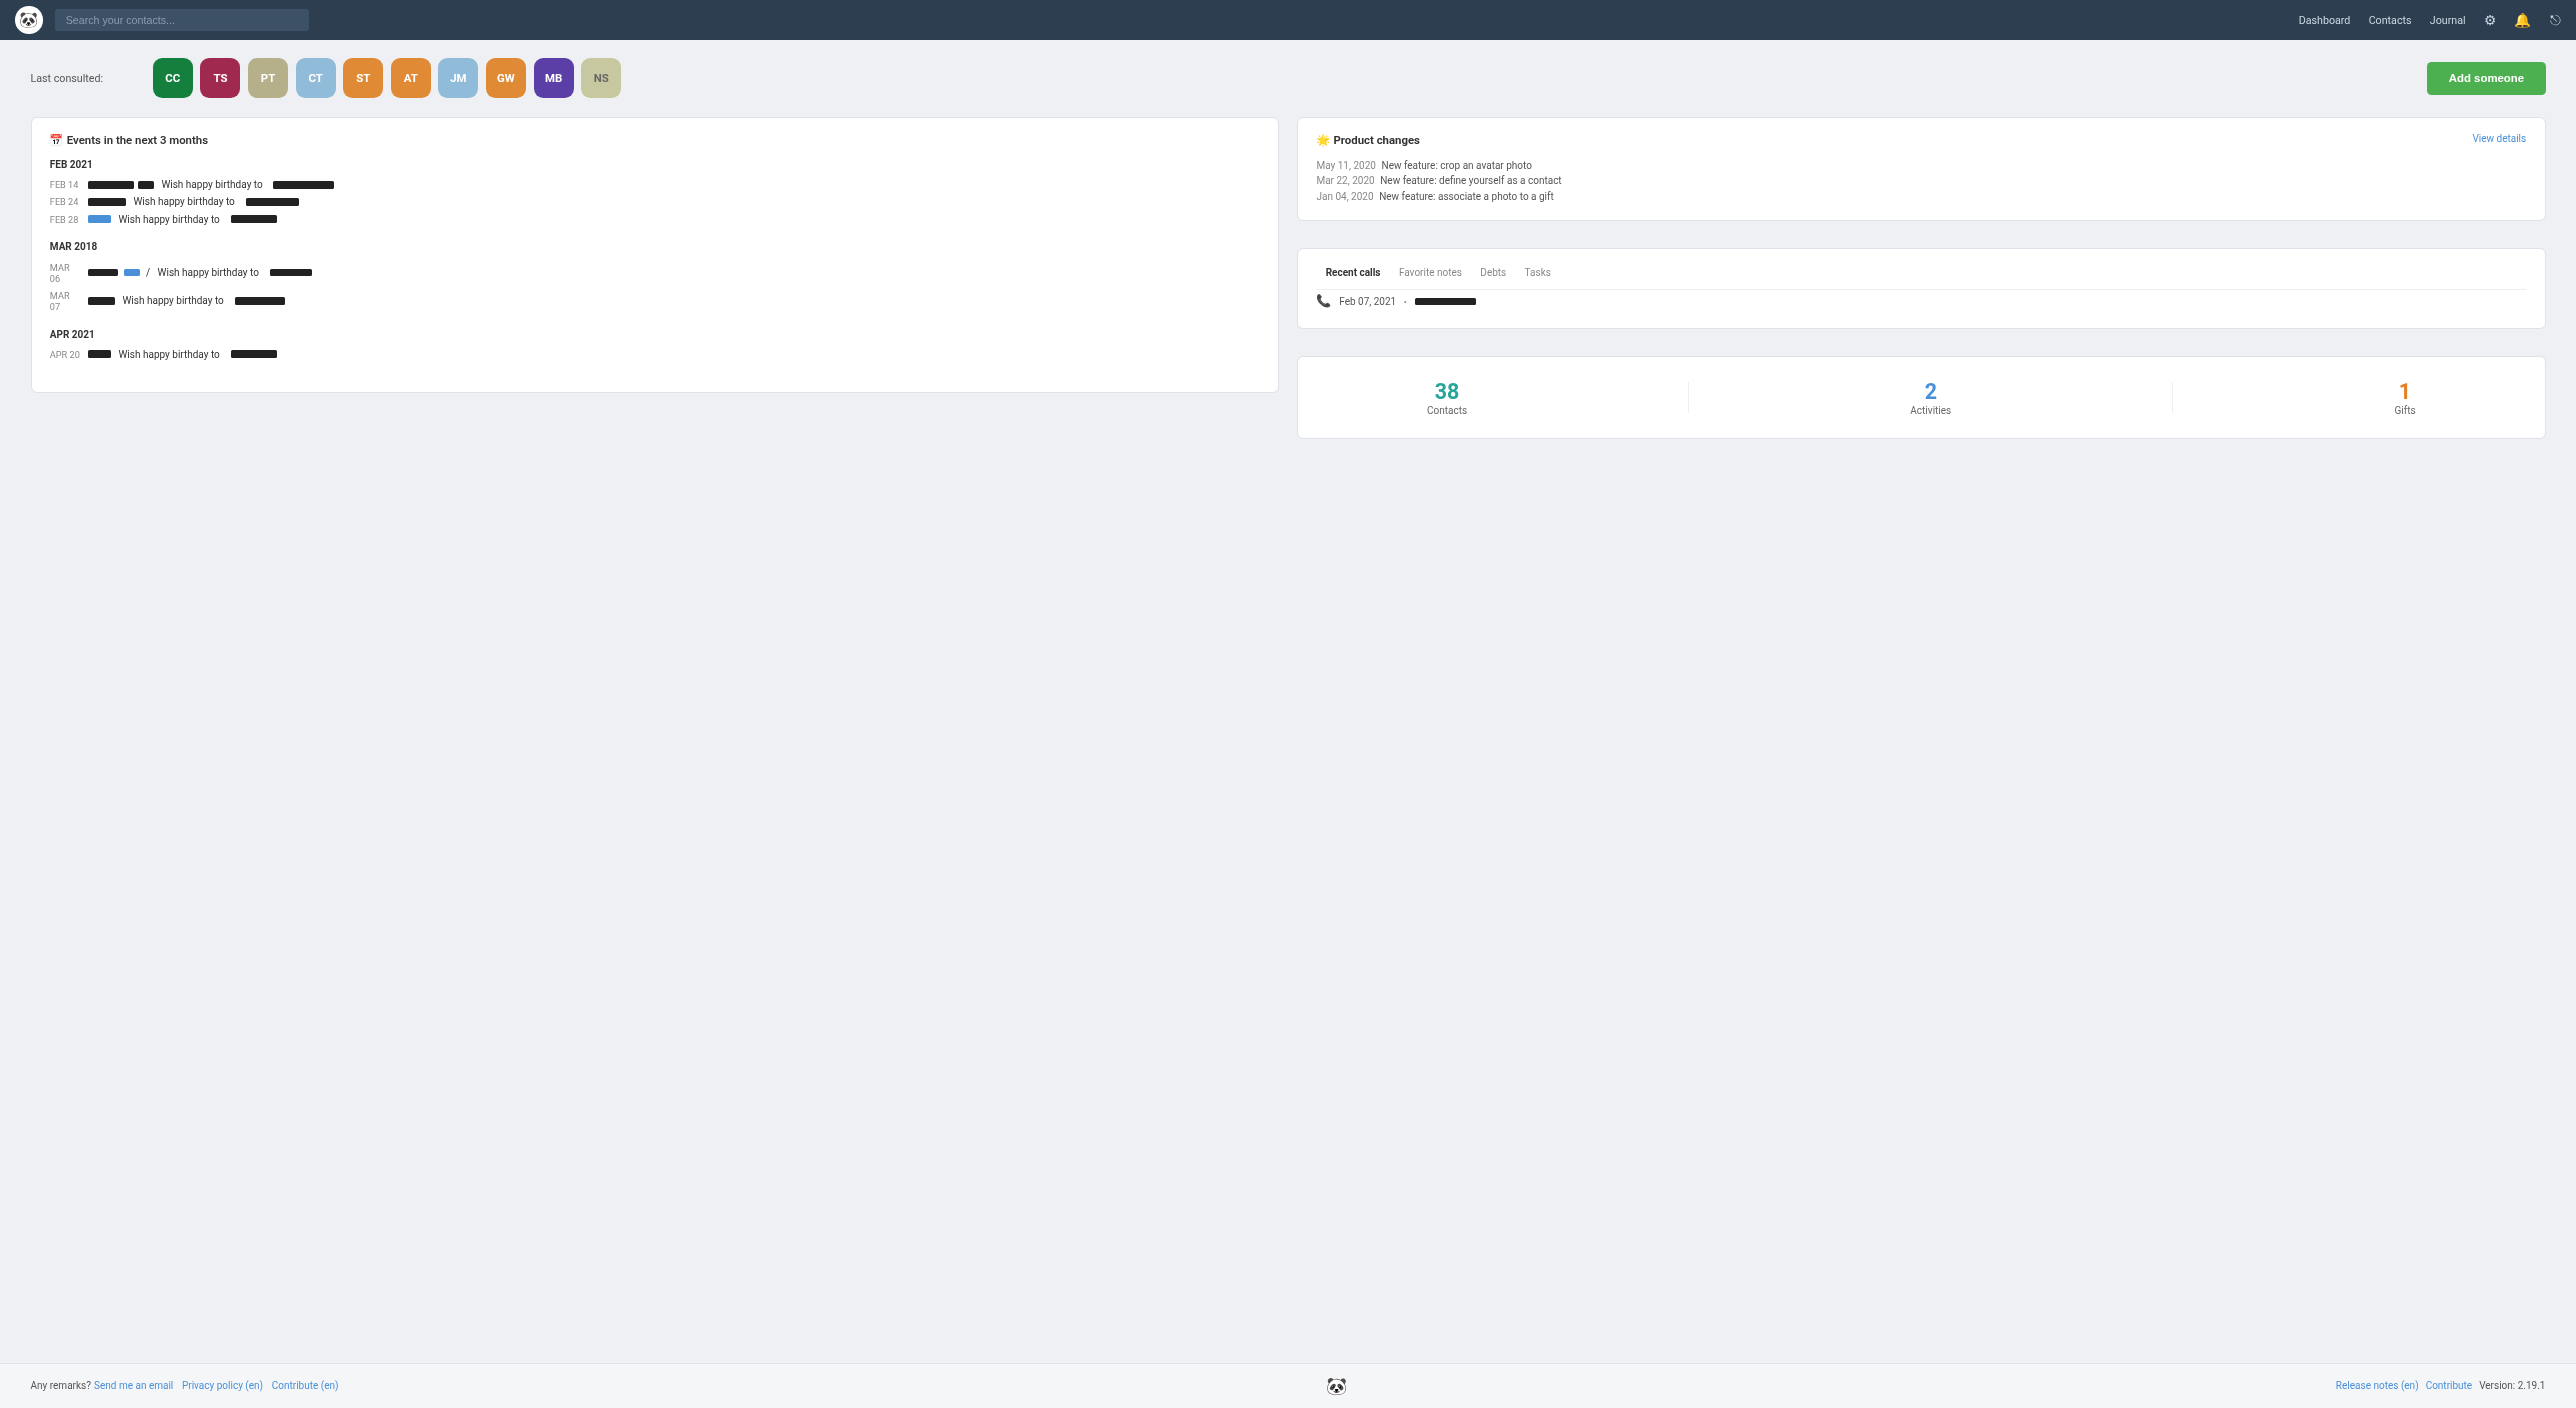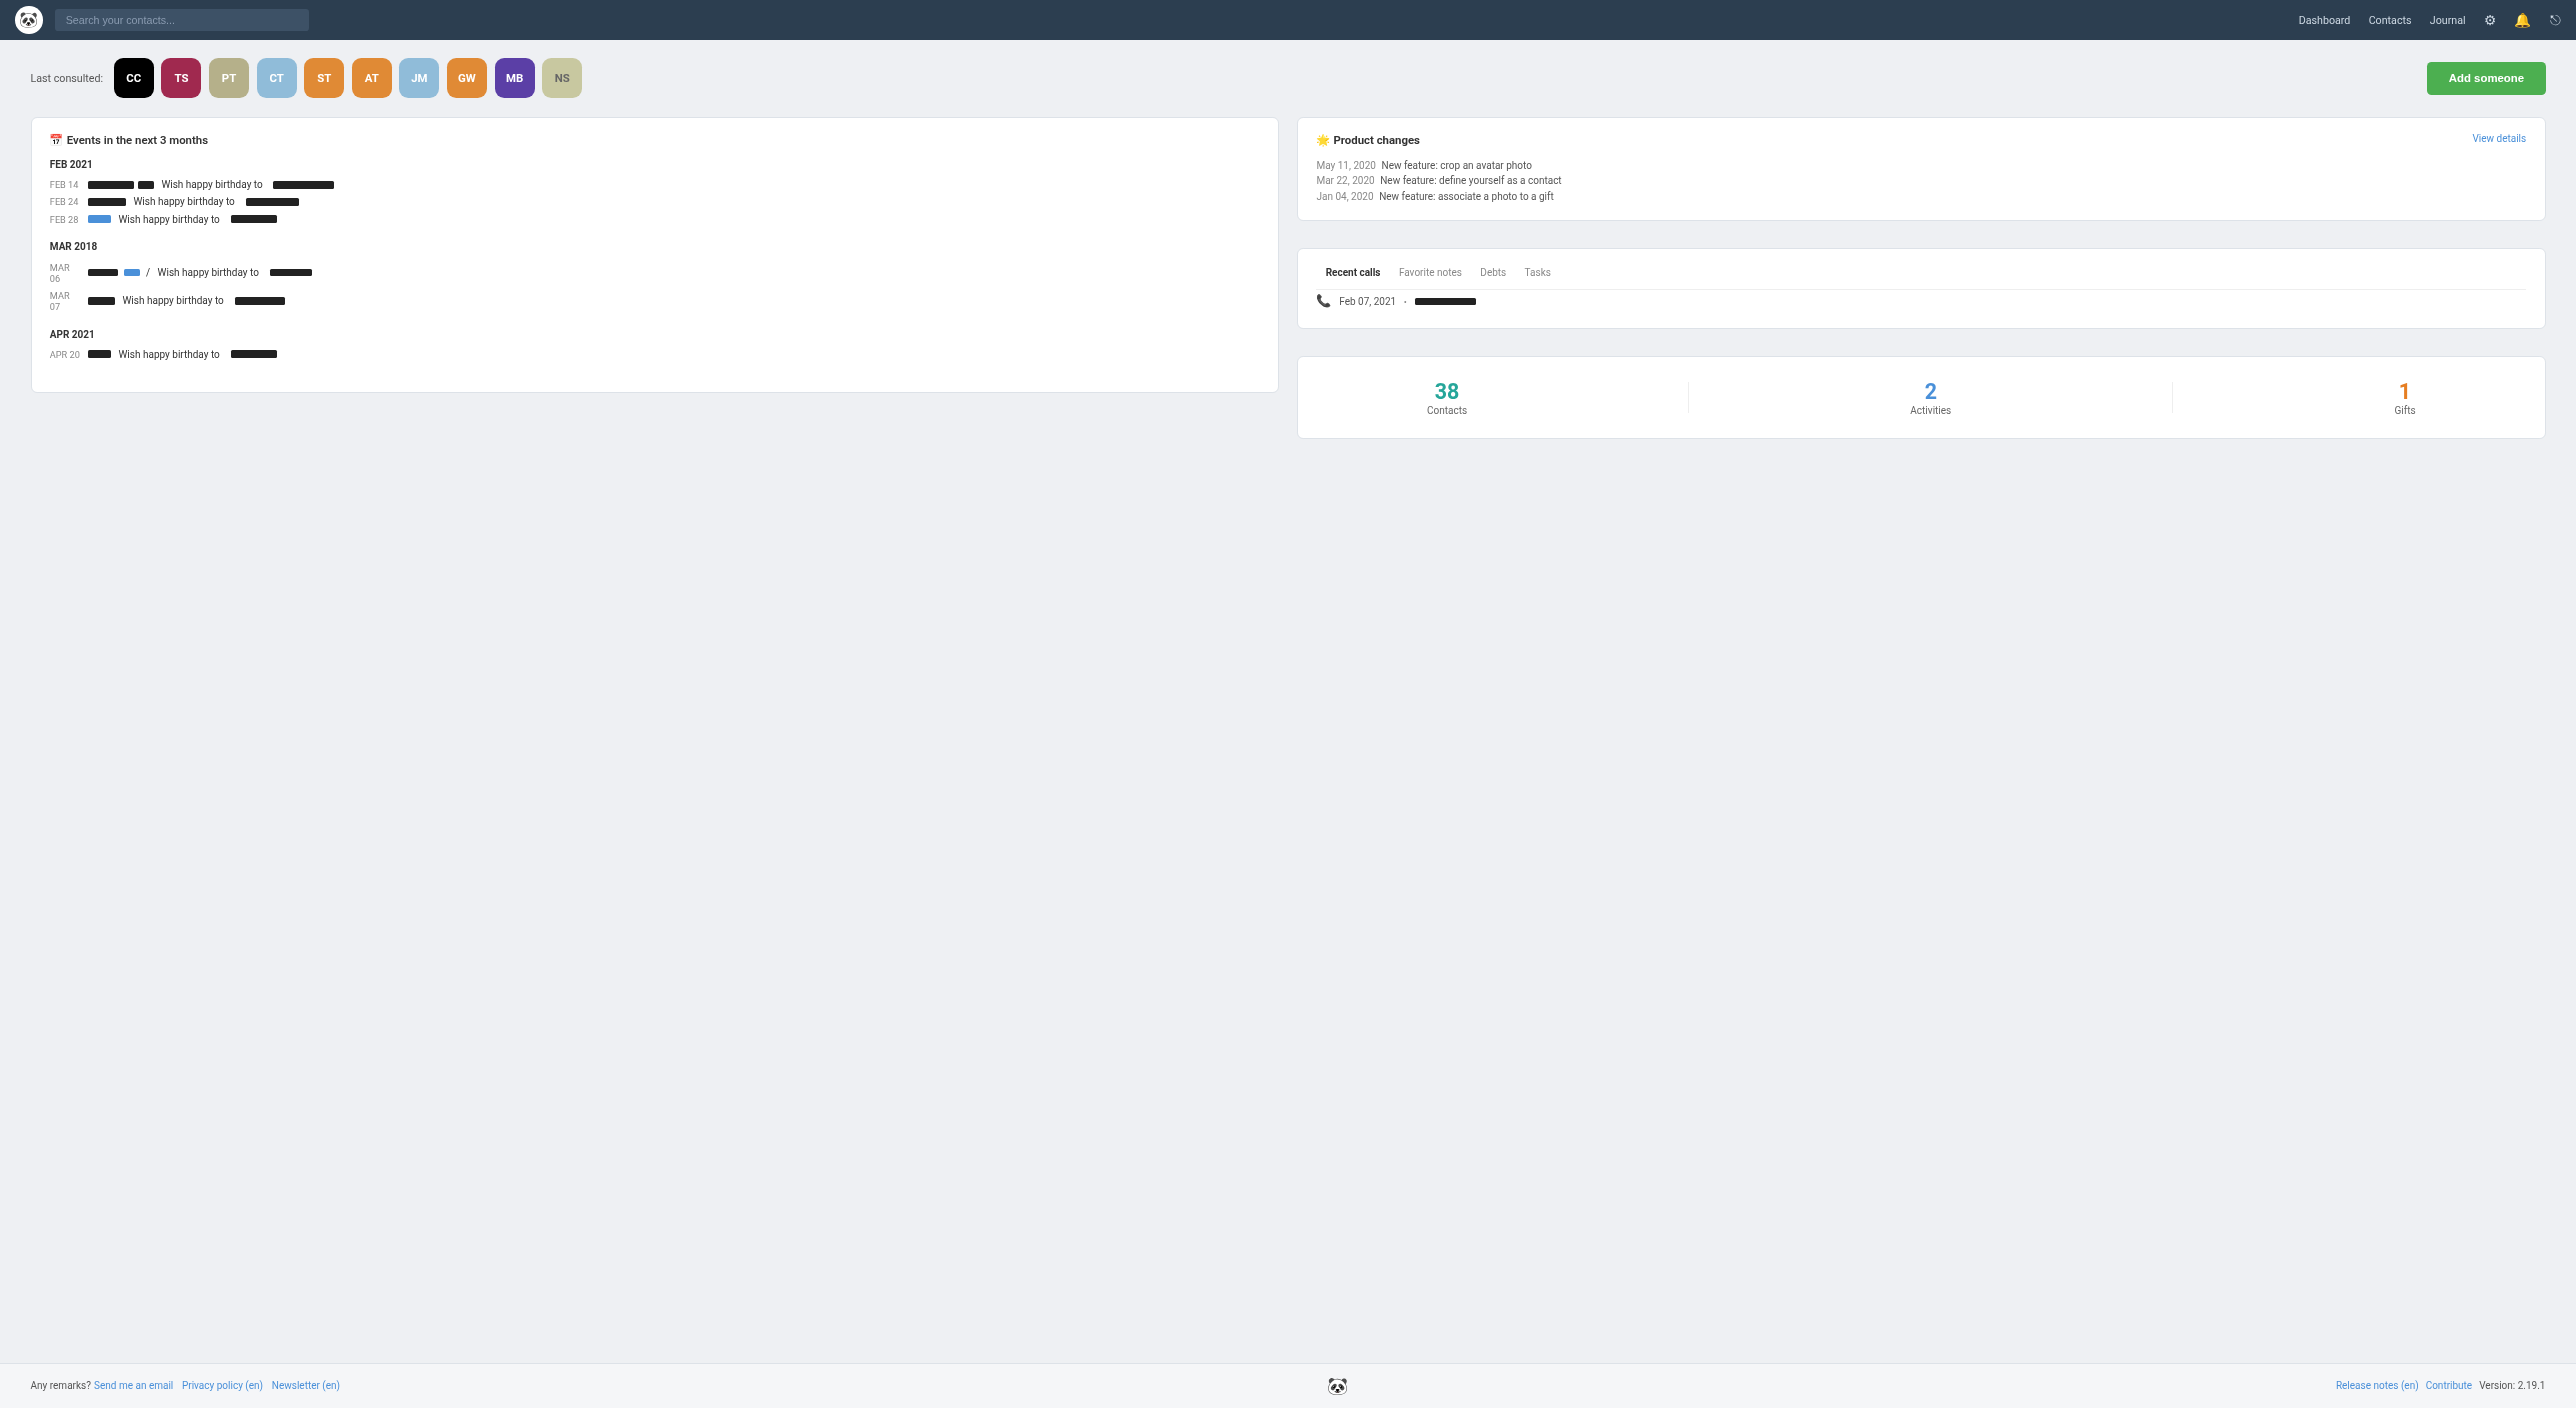--- a/index.html
+++ b/index.html
@@ -270,21 +270,21 @@
     <span class="header-icon">🔔</span>
     <span class="header-icon">⎋</span>
   </nav>
 </header>
 
 <main class="main">
 
   <div class="last-consulted">
     <span class="last-consulted-label">Last consulted:</span>
 
-    <div class="avatar-bubble" style="background:#000000;">CC</div>
+    <div class="avatar-bubble" style="background:#15803d;margin-left:39px;">CC</div>
     <div class="avatar-bubble" style="background:#a0294f;">TS</div>
     <div class="avatar-bubble" style="background:#b5b08a;">PT</div>
     <div class="avatar-bubble" style="background:#90bcd9;">CT</div>
     <div class="avatar-bubble" style="background:#e08a35;">ST</div>
     <div class="avatar-bubble" style="background:#e08a35;">AT</div>
     <div class="avatar-bubble" style="background:#90bcd9;">JM</div>
     <div class="avatar-bubble" style="background:#e08a35;">GW</div>
     <div class="avatar-bubble" style="background:#5b3fa6;">MB</div>
     <div class="avatar-bubble" style="background:#c8c8a0; color:#666;">NS</div>
 
@@ -425,21 +425,21 @@
   </div>
 </main>
 
 <footer class="footer">
   <div class="footer-left">
     <span>Any remarks?</span>
     <a class="footer-link">Send me an email</a>
     <span> &nbsp; </span>
     <a class="footer-link">Privacy policy (en)</a>
     <span> &nbsp; </span>
-    <a class="footer-link">Newsletter (en)</a>
+    <a class="footer-link">Contribute (en)</a>
   </div>
   <div class="footer-center">
     <span class="footer-logo">🐼</span>
   </div>
   <div class="footer-right">
     <a class="footer-link">Release notes (en)</a>
     <a class="footer-link">Contribute</a>
     <span>Version: 2.19.1</span>
   </div>
 </footer>

